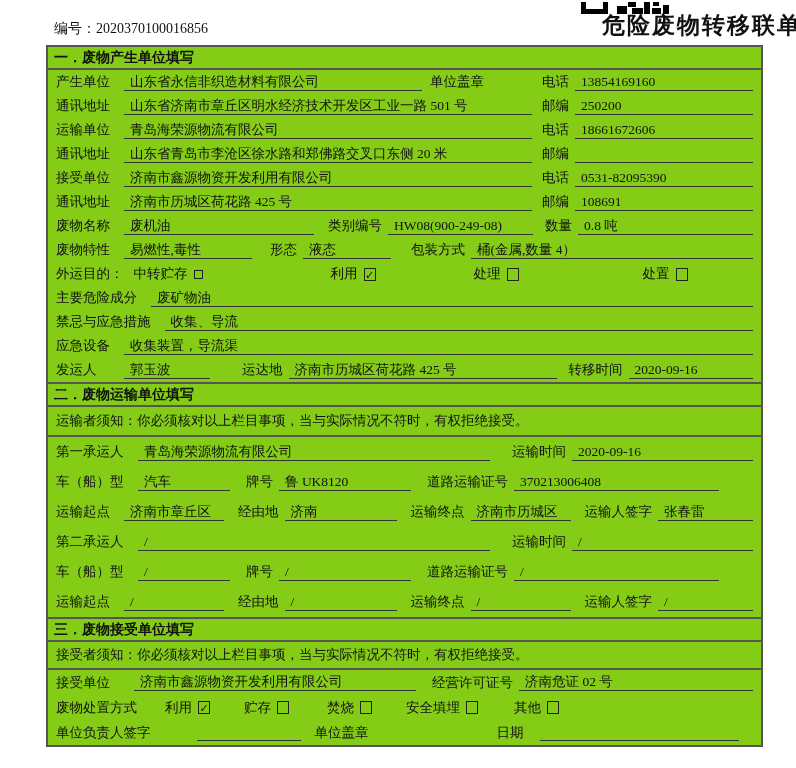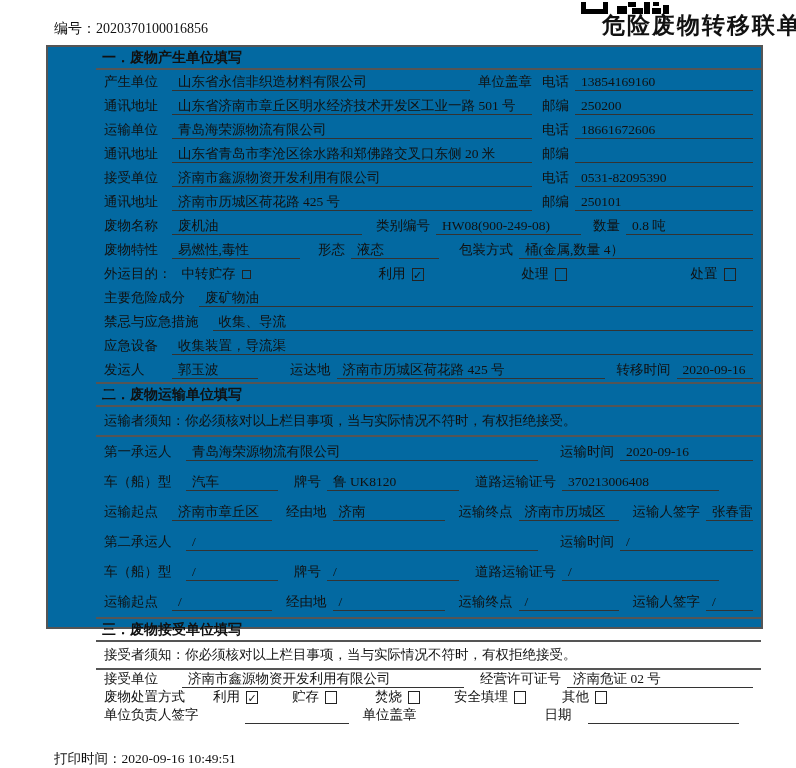--- a/index.html
+++ b/index.html
@@ -8,22 +8,22 @@
     position:relative; width:796px; height:768px; background:#ffffff;
     font-family:"Liberation Serif","DejaVu Serif",serif;
     color:#111; overflow:hidden;margin-left:6px;
   }
   .edge-strip { position:absolute; right:0; top:0; width:5px; height:768px; background:#c9c9c9; }
   .top { position:relative; height:45px; }
   .serial { position:absolute; left:48px; top:20px; font-size:14px; }
   .title { text-align:right; padding-top:10px; font-size:23px; font-weight:bold; letter-spacing:2px; }
   .qr { position:absolute; left:575px; top:0; }
   .tbl {
-    position:absolute; left:40px; top:45px; width:717px; height:584px;
-    border:2px solid #555; display:flex; flex-direction:column; background:#0369a1;padding-left:48px;
+    position:absolute; left:40px; top:45px; width:717px; height:702px;
+    border:2px solid #555; display:flex; flex-direction:column; background:#84cc16;
   }
   .sec-h { font-weight:bold; font-size:14px; padding:2px 6px 1px 6px; border-bottom:2px solid #555; flex:none; }
   .sec-h.mid { border-top:2px solid #555; }
   .notice { font-size:13.5px; padding:0 8px; display:flex; align-items:center; border-bottom:2px solid #555; flex:none; }
   .row { display:flex; align-items:center; padding:0 8px; font-size:13.5px; white-space:nowrap; flex:none; }
   .r24 { height:24px; } .r30 { height:30px; } .rfx { flex:1 1 auto; }
   .lab { flex:none; margin-right:6px; }
   .f { border-bottom:1px solid #333; height:17px; line-height:16px; padding:0 6px; flex:none; overflow:hidden; }
   .fx { flex:1 1 auto; }
   .box { display:inline-block; width:12px; height:13px; border:1px solid #222; font-size:11px; line-height:12px; text-align:center; flex:none; }
@@ -96,21 +96,21 @@
       <span class="lab" style="width:62px">接受单位</span>
       <span class="f fx" style="margin-right:10px">济南市鑫源物资开发利用有限公司</span>
       <span class="lab">电话</span>
       <span class="f" style="width:178px">0531-82095390</span>
     </div>
 
     <div class="row r24">
       <span class="lab" style="width:62px">通讯地址</span>
       <span class="f fx" style="margin-right:10px">济南市历城区荷花路 425 号</span>
       <span class="lab">邮编</span>
-      <span class="f" style="width:178px">250101</span>
+      <span class="f" style="width:178px">108691</span>
     </div>
 
     <div class="row r24">
       <span class="lab" style="width:62px">废物名称</span>
       <span class="f" style="width:190px">废机油</span>
       <span class="lab" style="margin-left:14px">类别编号</span>
       <span class="f" style="width:145px">HW08(900-249-08)</span>
       <span class="lab" style="margin-left:12px">数量</span>
       <span class="f fx">0.8 吨</span>
     </div>
@@ -263,14 +263,13 @@
     <div class="row rfx">
       <span class="lab">单位负责人签字</span>
       <span class="f" style="width:104px;margin-left:40px"></span>
       <span class="lab" style="margin-left:14px">单位盖章</span>
       <span class="lab" style="margin-left:122px">日期</span>
       <span class="f fx" style="margin-left:10px;margin-right:14px"></span>
     </div>
 
   </div>
 
-  <div class="print-line"><span>打印时间：</span><span>2020-09-16 10:49:51</span></div>
 </div>
 
 </body></html>

